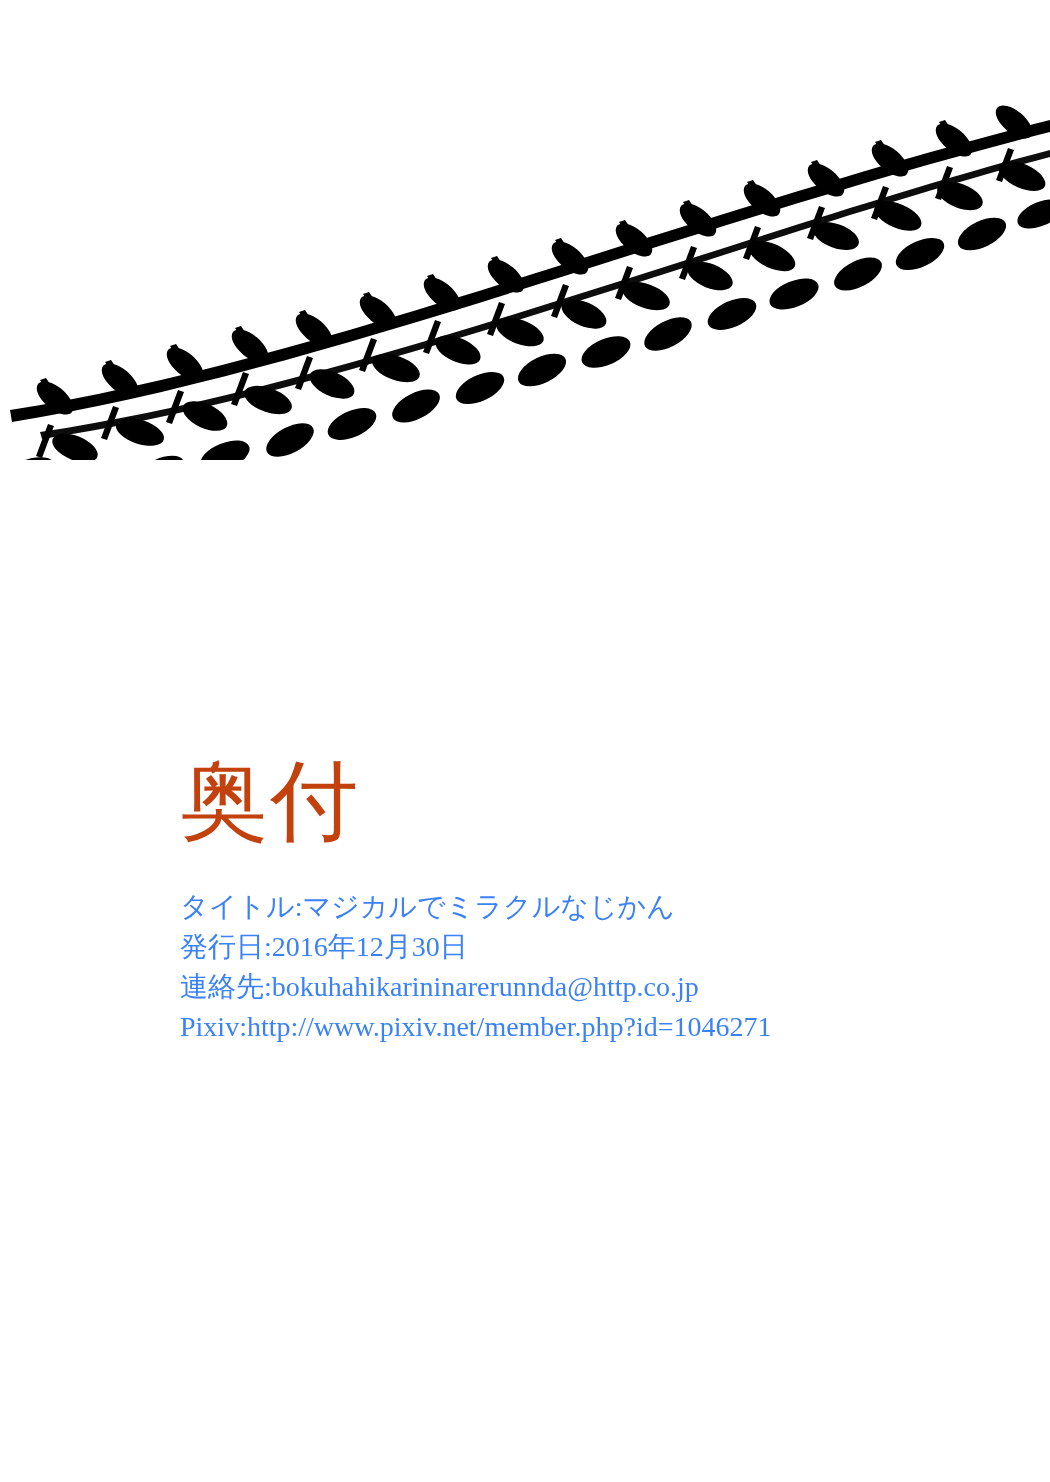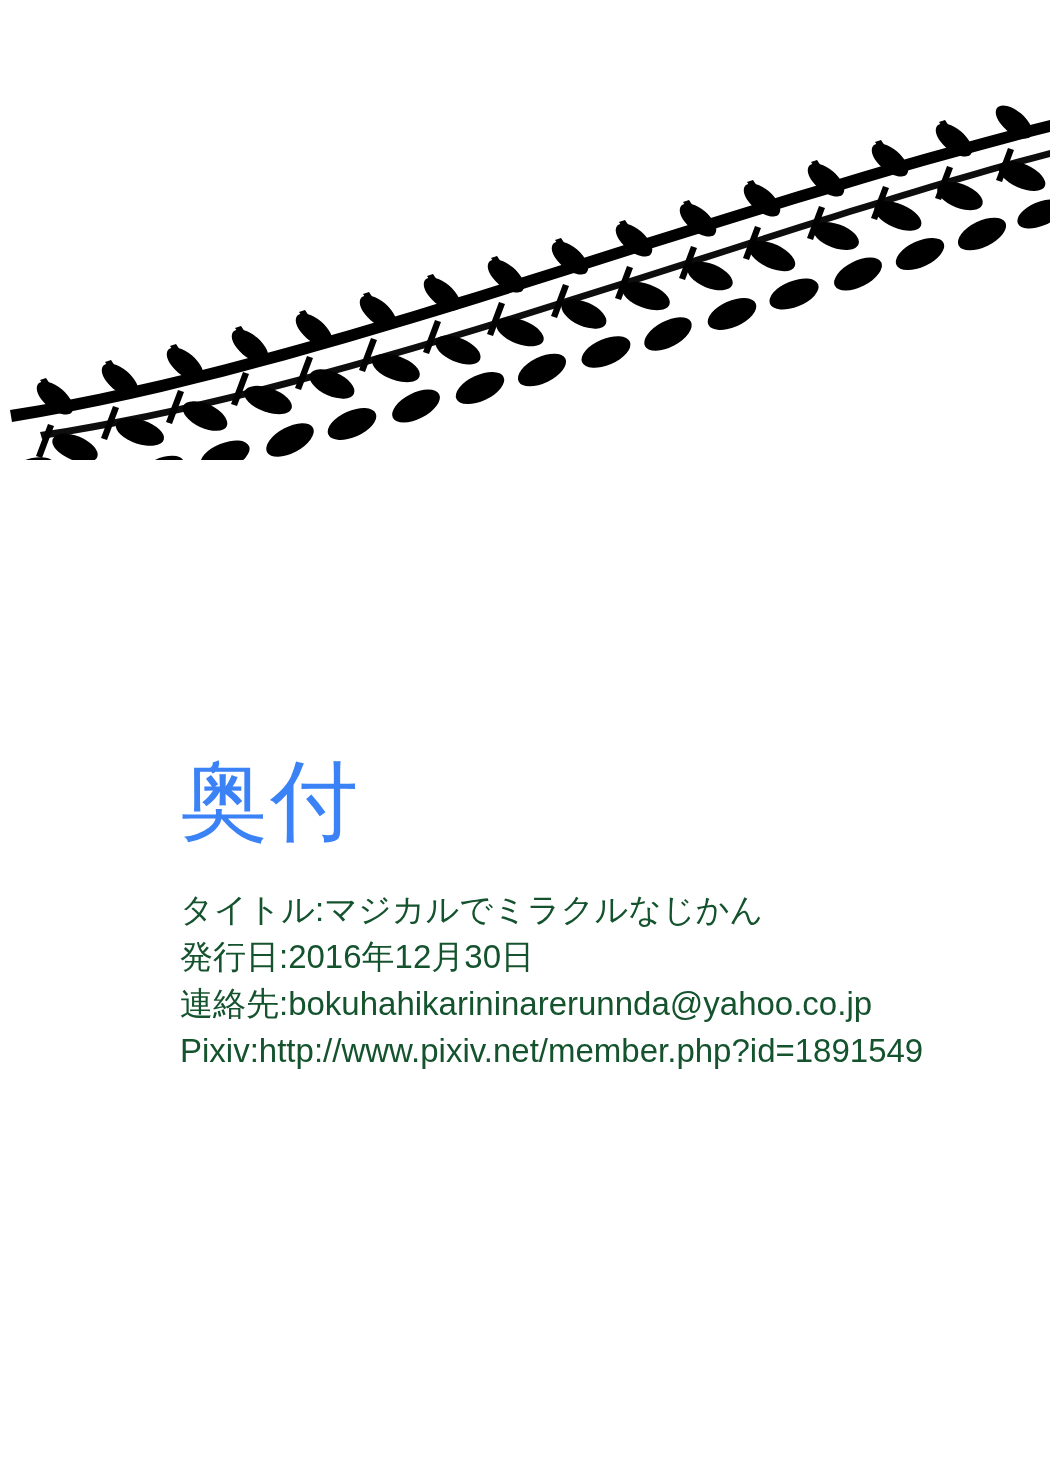--- a/index.html
+++ b/index.html
@@ -37,27 +37,27 @@
     top: 755px;
     width: 760px;
   }
   .colophon-heading {
     font-family: "DejaVu Sans", sans-serif;
     font-size: 88px;
     line-height: 1.05;
     font-weight: 400;
     letter-spacing: 2px;
     margin: 0 0 40px 0;
-    color: #3b82f6;
+    color: #c2410c;
   }
   .colophon-lines {
-    font-family: Liberation Sans, sans-serif;
-    font-size: 33px;
+    font-family: Liberation Serif, serif;
+    font-size: 28px;
     line-height: 1.42;
-    color: #14532d;
+    color: #3b82f6;
     letter-spacing: 0px;
   }
   .colophon-line {
     white-space: nowrap;
   }
 </style>
 </head>
 <body>
 
 <div class="vine-band">
@@ -156,16 +156,16 @@
       </g>
     </g>
   </svg>
 </div>
 
 <div class="colophon">
   <div class="colophon-heading">奥付</div>
   <div class="colophon-lines">
     <div class="colophon-line">タイトル:マジカルでミラクルなじかん</div>
     <div class="colophon-line">発行日:2016年12月30日</div>
-    <div class="colophon-line">連絡先:bokuhahikarininarerunnda@yahoo.co.jp</div>
-    <div class="colophon-line">Pixiv:http://www.pixiv.net/member.php?id=1891549</div>
+    <div class="colophon-line">連絡先:bokuhahikarininarerunnda@http.co.jp</div>
+    <div class="colophon-line">Pixiv:http://www.pixiv.net/member.php?id=1046271</div>
   </div>
 </div>
 
 </body></html>

